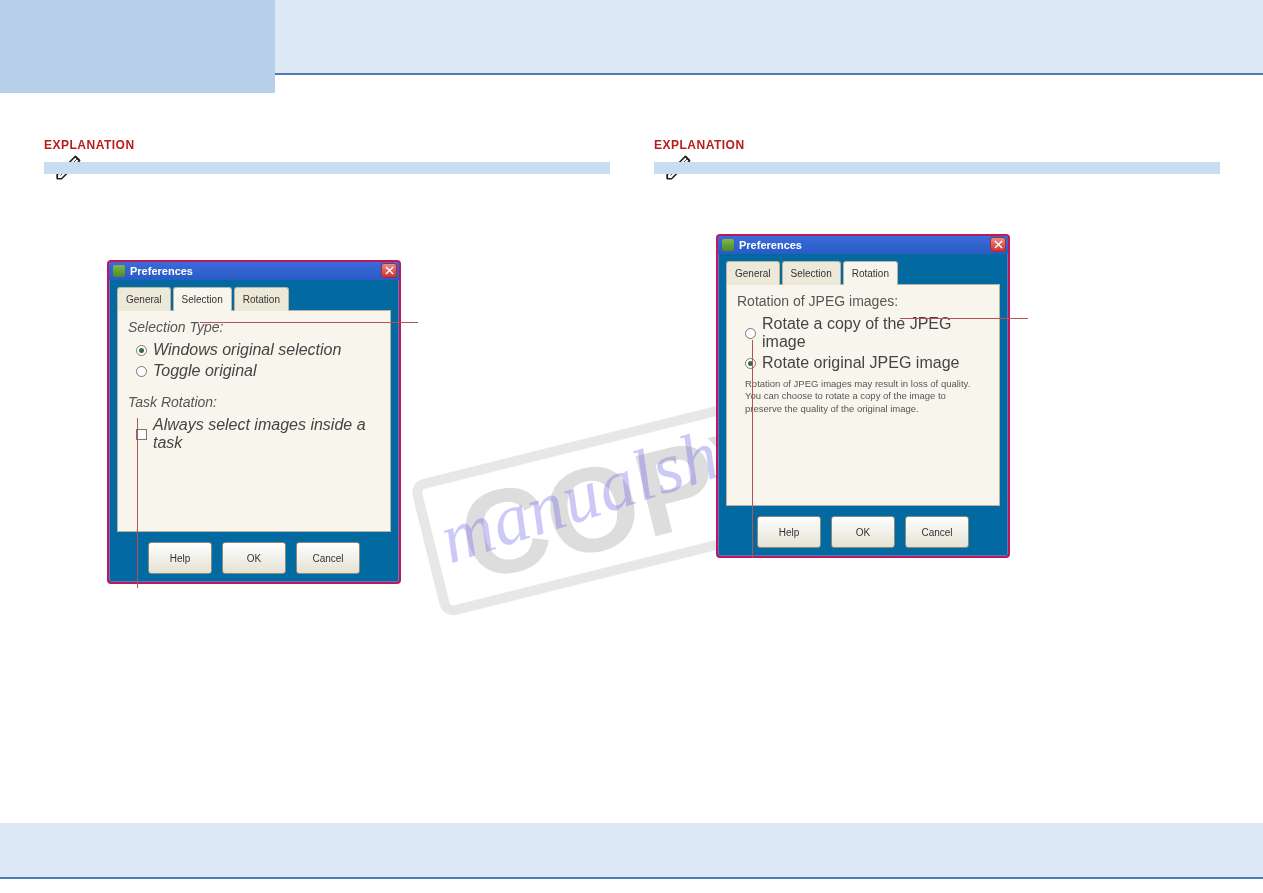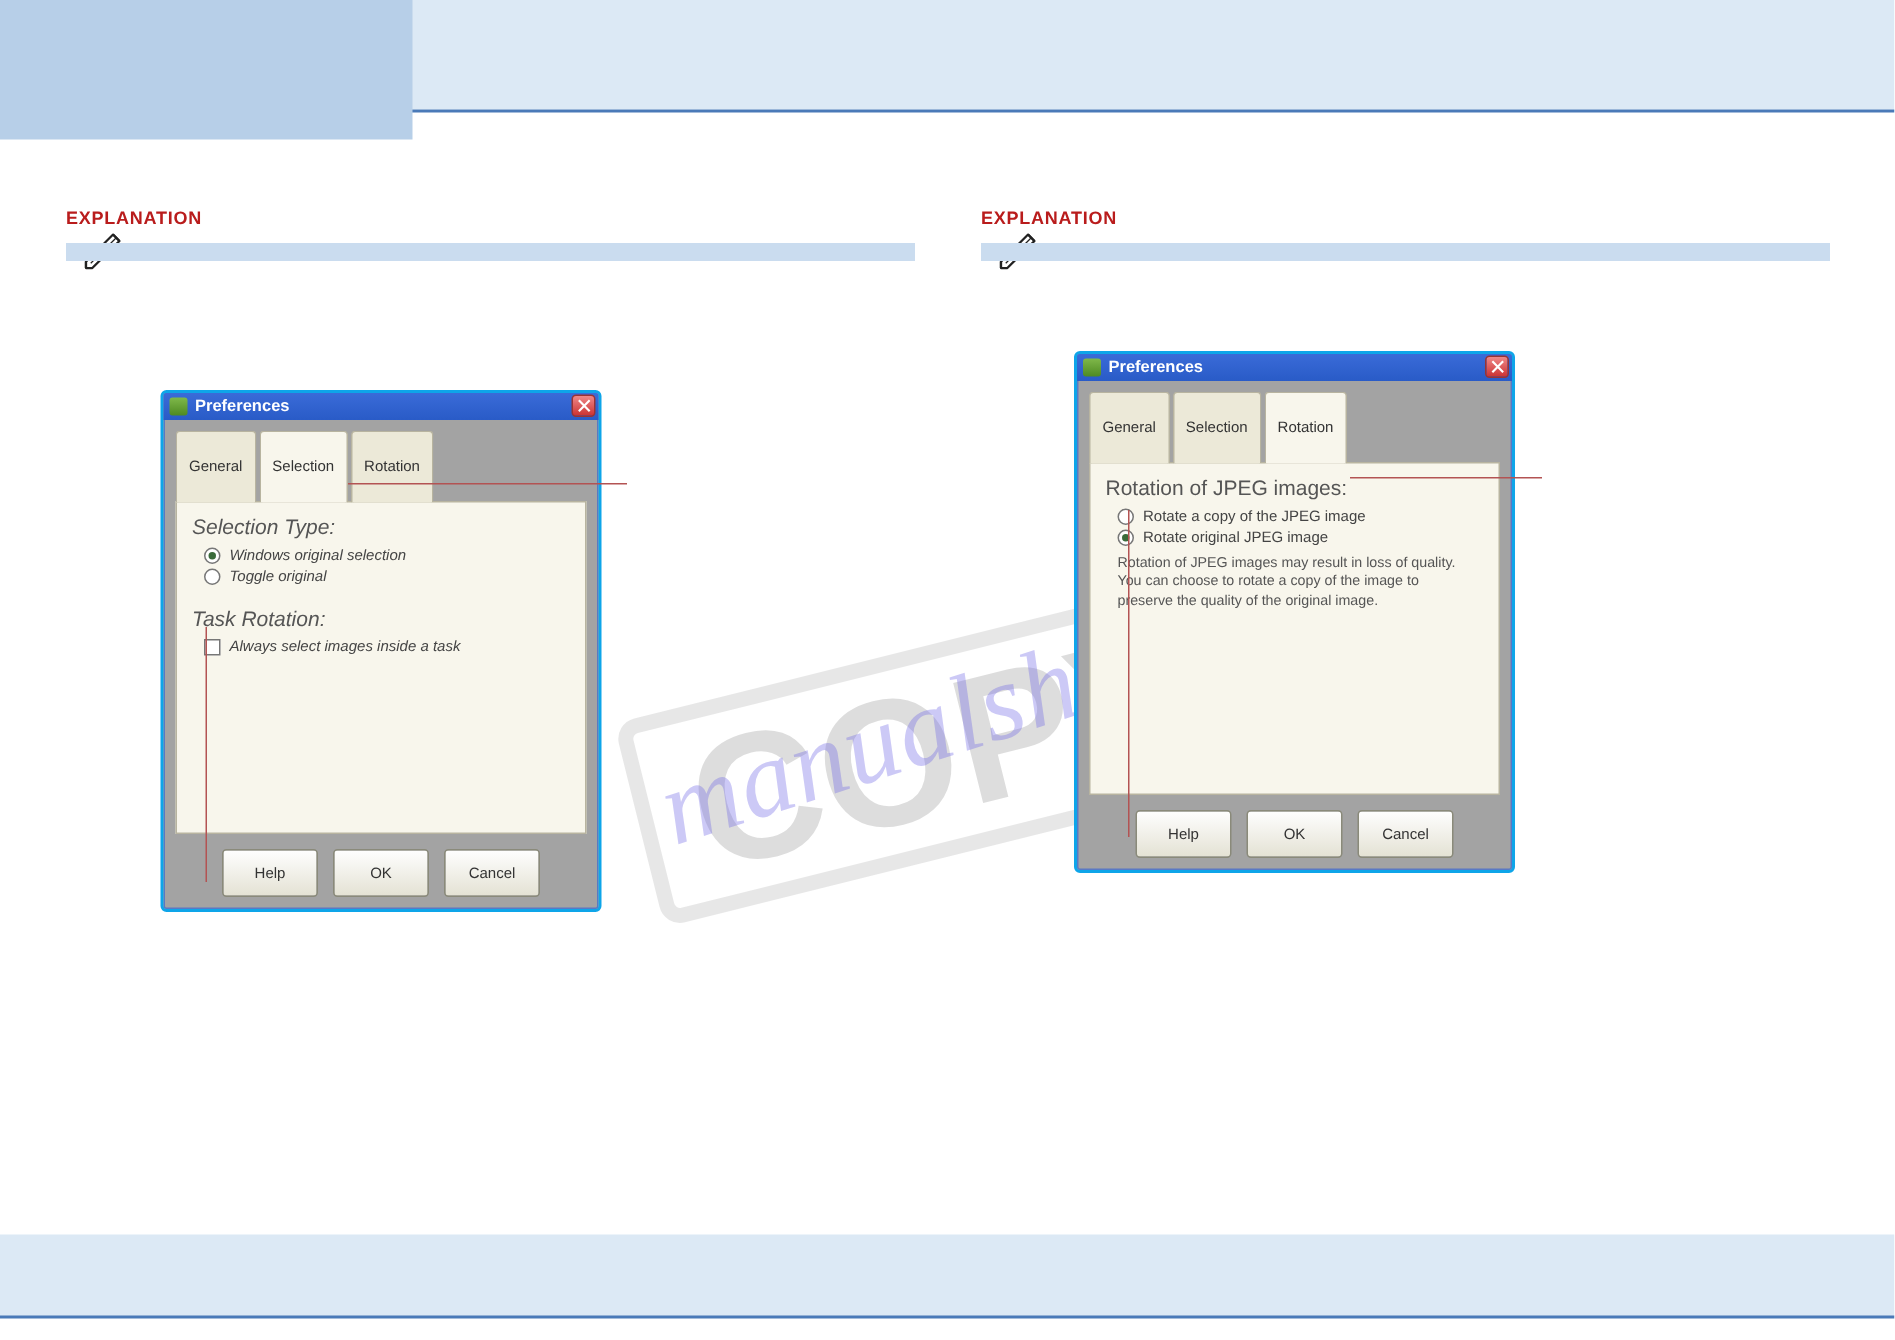--- a/index.html
+++ b/index.html
@@ -53,22 +53,22 @@
   }
   .pencil-icon svg { width: 100%; height: 100%; }
   .expl-bar {
     position: absolute;
     height: 12px;
     background: #cadcef;
   }
   
   .dlg {
     position: absolute;
-    background: #a3a3a3;
-    border: 2px solid #0ea5e9;
+    background: #0369a1;
+    border: 2px solid #be185d;
     border-radius: 4px;
     box-shadow: 0 0 0 1px #5a78c4 inset;
   }
   .dlg .titlebar {
     height: 18px;
     background: linear-gradient(#3a6bd8,#295bc7);
     border-radius: 2px 2px 0 0;
     display: flex;
     align-items: center;
     padding: 0 4px;
@@ -99,21 +99,21 @@
     position: relative;
     padding: 6px 8px 8px 8px;
   }
   .tabs {
     display: flex;
     gap: 2px;
     margin-bottom: 0;
   }
   .tab {
     font-size: 10px;
-    padding: 18px 8px;
+    padding: 6px 8px;
     background: #ece9d8;
     border: 1px solid #b8b4a0;
     border-bottom: none;
     border-radius: 3px 3px 0 0;
     position: relative;
     top: 1px;
     color:#333;
   }
   .tab.active {
     background: #f8f6ec;
@@ -130,21 +130,21 @@
   }
   .grouplabel {
     font-size: 14px;
     color: #555;
     margin-bottom: 6px;
   }
   .radio-row, .check-row {
     display: flex;
     align-items: center;
     gap: 6px;
-    font-size: 10px;
+    font-size: 16px;
     color: #444;
     margin: 3px 0 3px 8px;
   }
   .radio {
     width: 11px; height: 11px;
     border: 1px solid #777;
     border-radius: 50%;
     background: #fff;
     display:flex; align-items:center; justify-content:center;
     flex-shrink:0;

